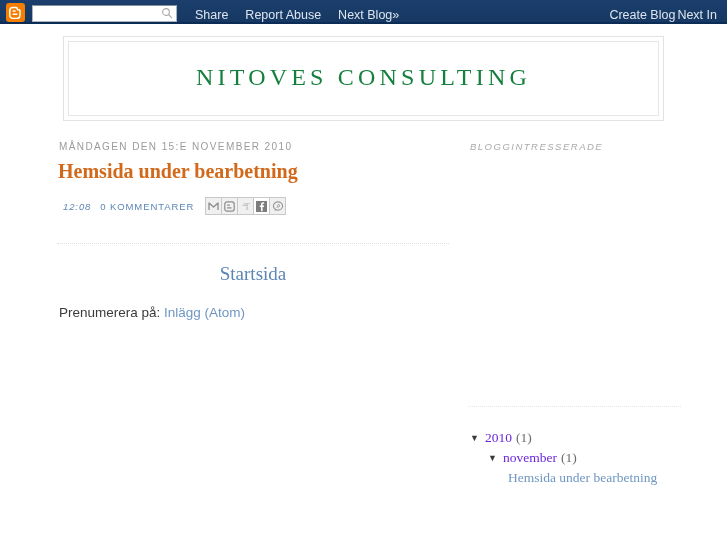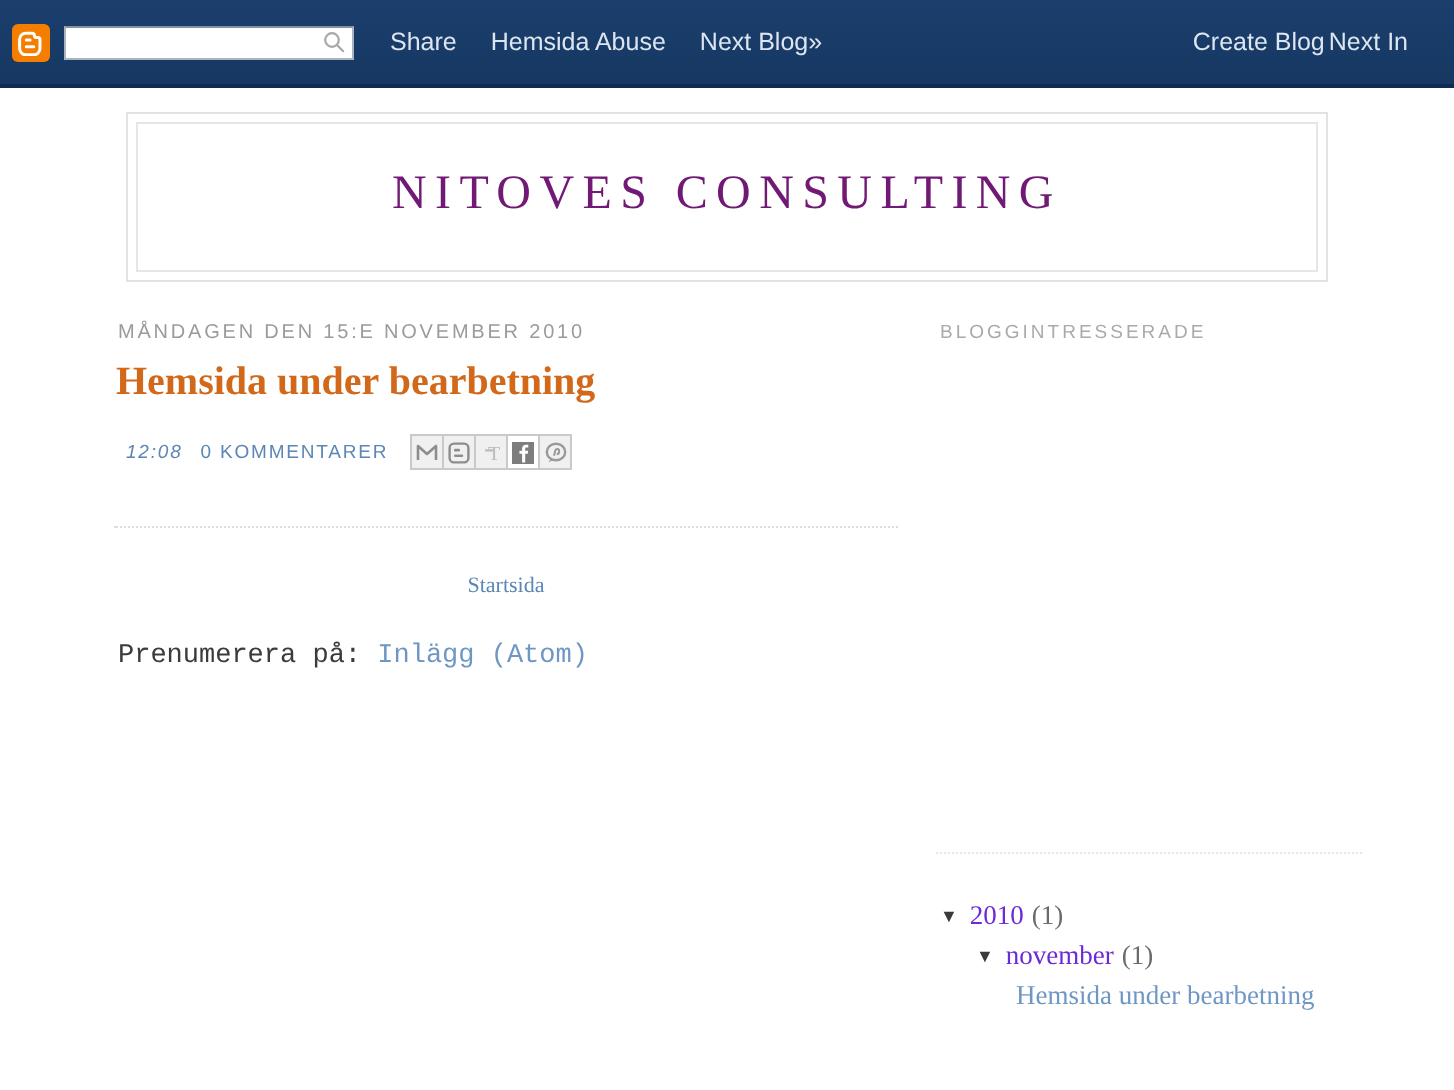--- a/index.html
+++ b/index.html
@@ -9,27 +9,27 @@
   body {
     width: 727px;
     height: 545px;
     background: #ffffff;
     font-family: "Liberation Sans", sans-serif;
     overflow: hidden;
   }
 
   
   .navbar {
-    height: 44px;
+    height: 24px;
     background: #1c3f6e;
     background: linear-gradient(to bottom, #1b3e6d 0%, #163862 100%);
     border-bottom: 2px solid #0b2d55;
     display: flex;
-    align-items: center;
-    padding: 0 23px 0 6px;
+    align-items: flex-end;
+    padding: 0 10px 0 6px;
     box-sizing: border-box;
     position: relative;
   }
   .blogger-logo {
     width: 19px;
     height: 19px;
     background: #f57d00;
     border-radius: 3px;
     display: flex;
     align-items: center;
@@ -99,21 +99,21 @@
   }
   .header-inner {
     border: 1px solid #e6e6e6;
     padding: 22px 10px 24px 10px;
     text-align: center;
   }
   .blog-title {
     font-family: "Liberation Serif", serif;
     font-size: 24px;
     letter-spacing: 4.2px;
-    color: #701a75;
+    color: #15803d;
     font-weight: normal;
     margin: 0;
     white-space: nowrap;
   }
 
   
   .content {
     display: flex;
     margin: 20px 55px 0 57px;
     align-items: flex-start;
@@ -194,44 +194,45 @@
   }
 
   
   .blog-pager {
     text-align: center;
     padding: 18px 0 0 0;
   }
   .blog-pager a {
     color: #5b86b5;
     font-family: "Liberation Serif", serif;
-    font-size: 11px;
+    font-size: 19px;
     text-decoration: none;
   }
   .feed-links {
     margin-top: 20px;
-    font-family: Liberation Mono, monospace;
+    font-family: Liberation Sans, sans-serif;
     font-size: 13.5px;
     color: #3b3b3b;
     margin-left: 2px;
   }
   .feed-links a {
     color: #6e97c4;
     text-decoration: none;
   }
 
   
   .side-heading {
     font-family: "Liberation Sans", sans-serif;
     font-size: 9.5px;
     letter-spacing: 1.5px;
     color: #aaaaaa;
     text-transform: uppercase;
     margin: 0 0 6px 2px;
     font-weight: normal;
+    font-style: italic;
   }
   .followers-box {
     height: 248px;
   }
   .side-dotted {
     border-top: 1px dotted #e6e6e6;
     margin: 0 0 20px 0;
     height: 1px;
   }
   .archive-block { margin-left: 2px; }
@@ -287,21 +288,21 @@
     <span class="search-glyph">
       <svg width="12" height="12" viewBox="0 0 12 12" aria-hidden="true">
         <circle cx="5" cy="5" r="3.4" fill="none" stroke="#a8a8a8" stroke-width="1.1"></circle>
         <line x1="7.6" y1="7.6" x2="10.6" y2="10.6" stroke="#a8a8a8" stroke-width="1.1" stroke-linecap="round"></line>
       </svg>
     </span>
   </div>
 
   <div class="nav-links">
     <a href="#">Share</a>
-    <a href="#">Hemsida Abuse</a>
+    <a href="#">Report Abuse</a>
     <a href="#">Next Blog»</a>
   </div>
 
   <div class="nav-right">
     <a href="#">Create Blog</a>
     <a href="#">Next In</a>
   </div>
 </div>
 
 <div class="page">

